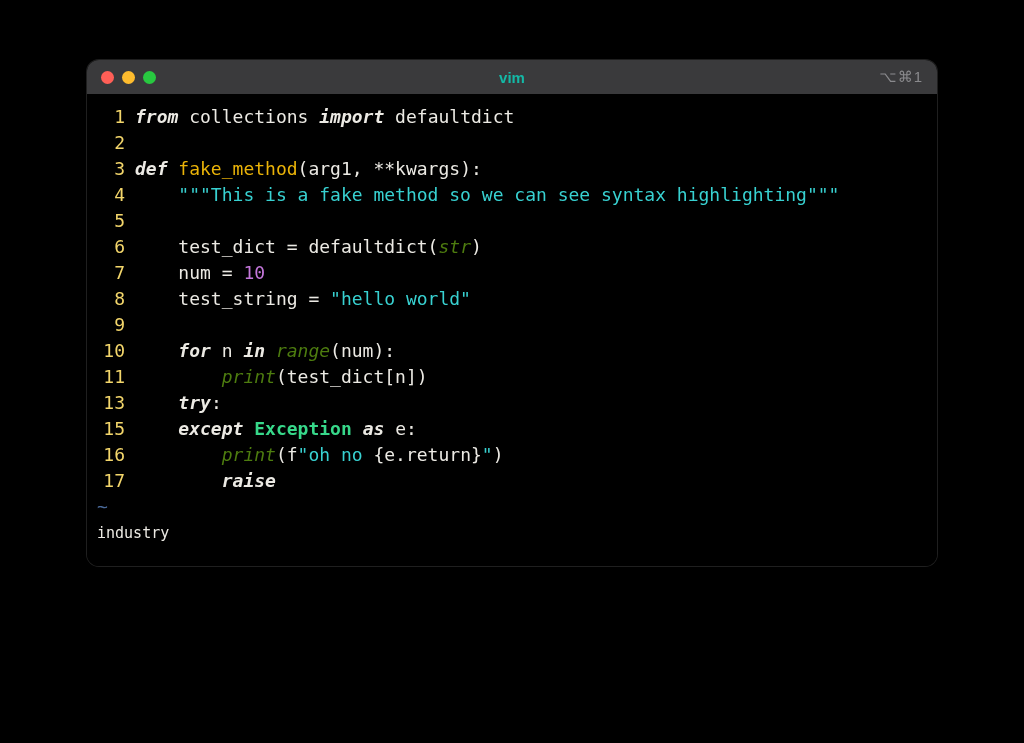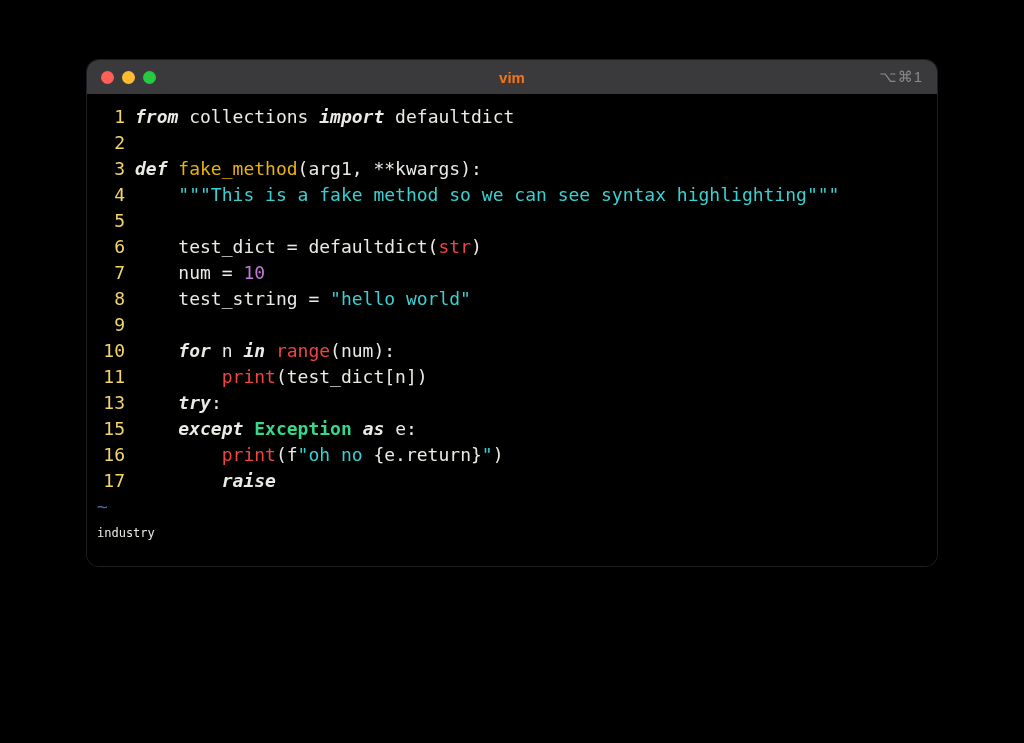--- a/index.html
+++ b/index.html
@@ -36,21 +36,21 @@
   .dot {
     width: 13px; height: 13px; border-radius: 50%;
   }
   .dot.red { background: #ff5f57; }
   .dot.yellow { background: #febc2e; }
   .dot.green { background: #28c840; }
   .title {
     position: absolute;
     left: 0; right: 0;
     text-align: center;
-    color: #f97316;
+    color: #14b8a6;
     font-size: 15px;
     font-weight: 600;
     font-family: -apple-system, BlinkMacSystemFont, "Segoe UI", sans-serif;
     pointer-events: none;
   }
   .titlebar-right {
     margin-left: auto;
     color: #8a8a8d;
     font-size: 15px;
     font-family: -apple-system, BlinkMacSystemFont, sans-serif;
@@ -75,39 +75,39 @@
     flex-shrink: 0;
   }
   .code {
     color: #eceae4;
     flex: 1;
   }
   .kw { color: #eceae4; font-weight: bold; font-style: italic; }
   .fn { color: #eab308; }
   .str { color: #38d1d1; }
   .num { color: #c477db; }
-  .bi { color: #ef4444; }
+  .bi { color: #4d7c0f; font-style: italic; }
   .exc { color: #37d88a; font-weight: bold; }
   .cursor {
     display: inline-block;
     width: 10px;
     height: 20px;
     background: #cfcfc6;
     vertical-align: text-bottom;
     margin-bottom: 2px;
   }
   .tilde-row {
     color: #4a6a9a;
     padding-left: 10px;
     font-size: 18px;
     line-height: 26px;
   }
   .status {
     color: #eceae4;
-    font-size: 12px;
+    font-size: 15px;
     line-height: 26px;
     padding: 0 10px 10px 10px;
   }
 </style>
 </head>
 <body>
 
 <div class="window">
   <div class="titlebar">
     <div class="traffic">

